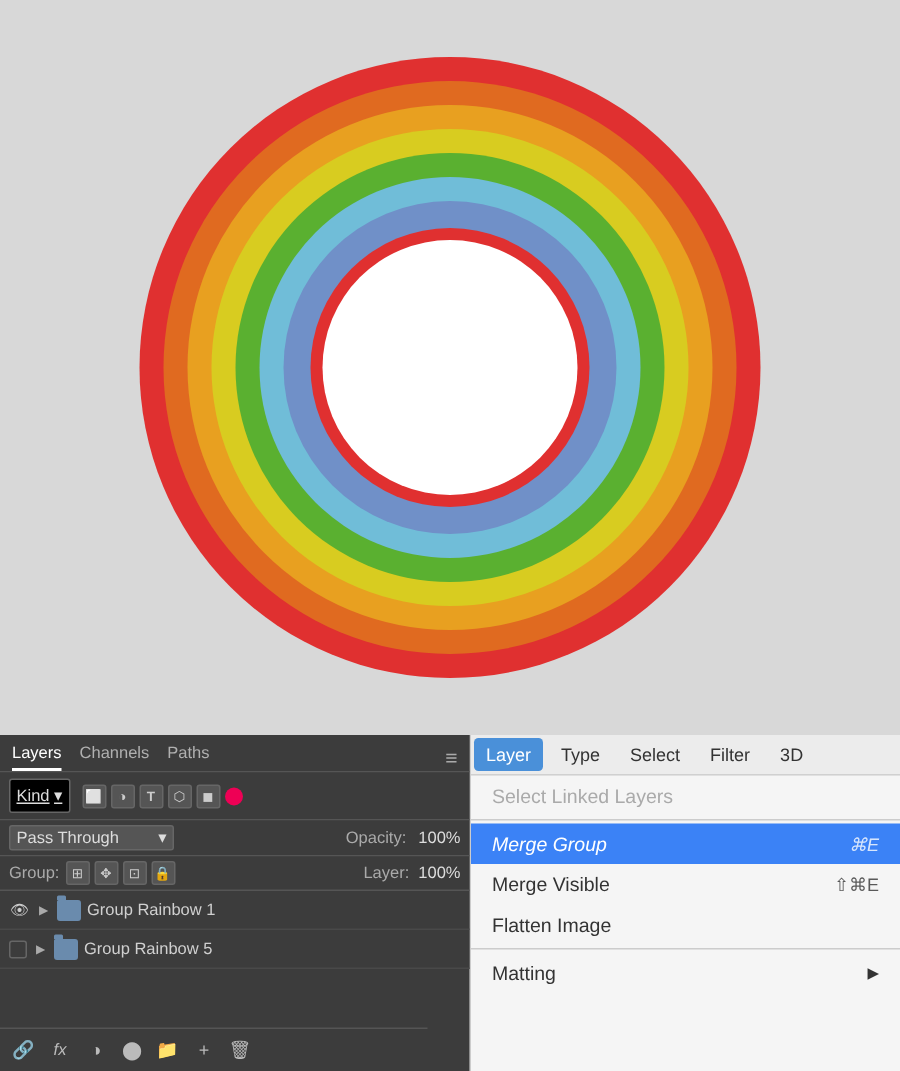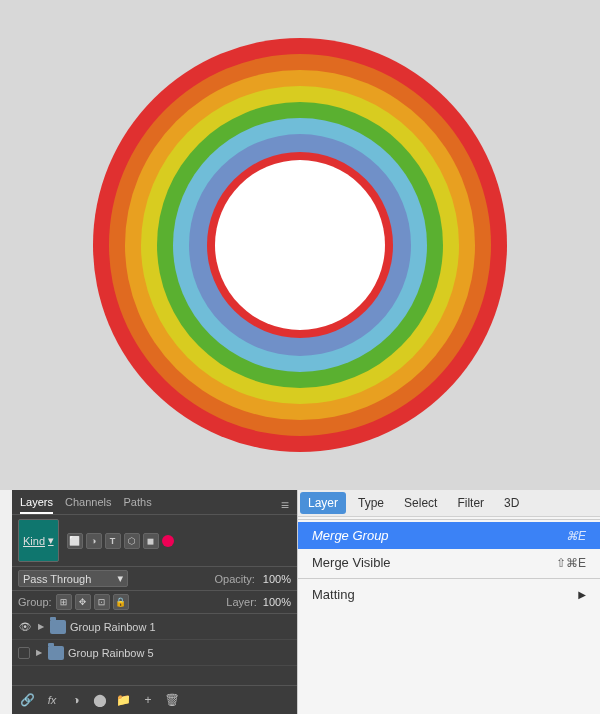--- a/index.html
+++ b/index.html
@@ -36,27 +36,26 @@
       display: flex;
       width: 600px;
       height: 224px;
       position: absolute;
       bottom: 0;
       left: 0;
     }
 
     
     .layers-panel {
-      width: 285px;
+      width: 313px;
       height: 224px;
       background: #3c3c3c;
       color: #d0d0d0;
       font-size: 11px;
       flex-shrink: 0;
-      margin-left: 12px;
     }
 
     .layers-tabs {
       display: flex;
       background: #3c3c3c;
       border-bottom: 1px solid #555;
       padding: 6px 8px 0;
       align-items: center;
       justify-content: space-between;
     }
@@ -88,25 +87,25 @@
     .kind-row {
       display: flex;
       align-items: center;
       padding: 4px 6px;
       gap: 4px;
       background: #3c3c3c;
       border-bottom: 1px solid #555;
     }
 
     .kind-dropdown {
-      background: #0f766e;
+      background: #000000;
       color: #ddd;
       border: 1px solid #666;
       border-radius: 2px;
-      padding: 14px 4px;
+      padding: 4px 4px;
       font-size: 11px;
       display: flex;
       align-items: center;
       gap: 3px;
       cursor: pointer;
       text-decoration: underline;
     }
 
     .kind-icons {
       display: flex;
@@ -494,29 +493,35 @@
 
     <div class="menu-bar">
       <span class="menu-item active">Layer</span>
       <span class="menu-item">Type</span>
       <span class="menu-item">Select</span>
       <span class="menu-item">Filter</span>
       <span class="menu-item">3D</span>
     </div>
 
     <div class="menu-content">
+      <div class="menu-row disabled">
+        <span>Select Linked Layers</span>
+      </div>
       <div class="menu-divider"></div>
       <div class="menu-row highlighted">
         <span>Merge Group</span>
         <span class="menu-shortcut">⌘E</span>
       </div>
       <div class="menu-row">
         <span>Merge Visible</span>
         <span class="menu-shortcut">⇧⌘E</span>
       </div>
+      <div class="menu-row">
+        <span>Flatten Image</span>
+      </div>
       <div class="menu-divider"></div>
       <div class="menu-row">
         <span>Matting</span>
         <span class="menu-arrow">▶</span>
       </div>
     </div>
   </div>
 
 </div>
 

